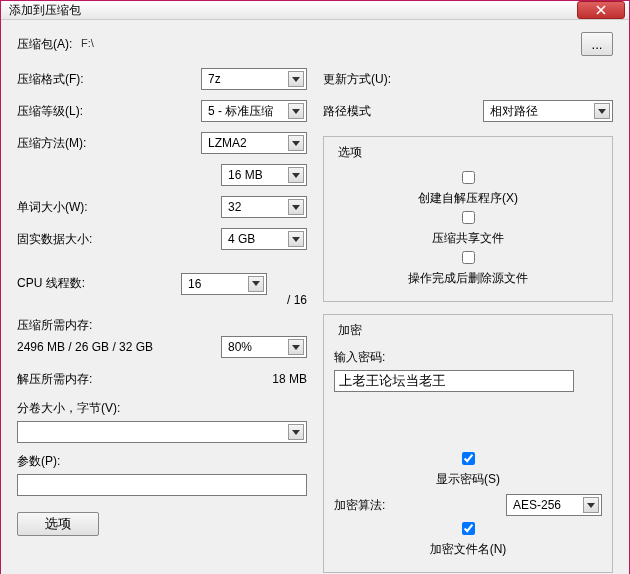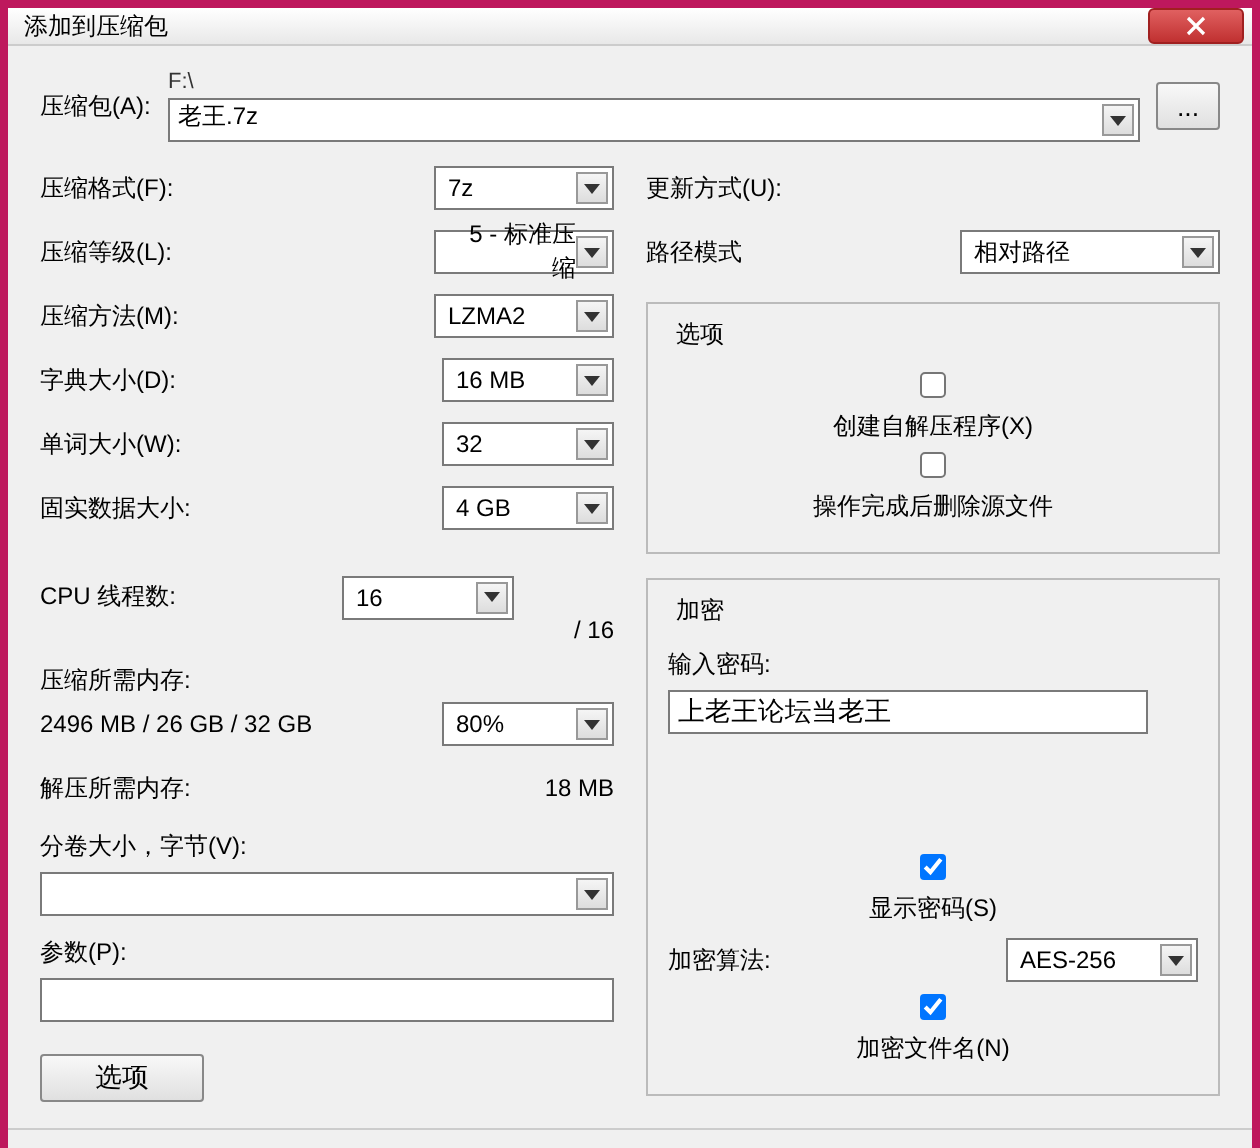--- a/index.html
+++ b/index.html
@@ -1,35 +1,35 @@
 <!DOCTYPE html>
 <html><head>
 <meta charset="utf-8">
 <style>
 * { box-sizing: border-box; margin: 0; padding: 0; }
 body { font-family: "Microsoft YaHei", "SimSun", Tahoma, sans-serif; font-size: 12px; background: #fff; width: 630px; height: 574px; overflow: hidden; }
-.window { width: 630px; height: 574px; border: 4px solid #be185d; background: #f0f0f0; display: flex; flex-direction: column; }
+.window { width: 630px; height: 574px; border: 1px solid #be185d; background: #f0f0f0; display: flex; flex-direction: column; }
 .titlebar { height: 22px; background: linear-gradient(#fff, #e8e8e8); display: flex; align-items: center; justify-content: space-between; border-bottom: 1px solid #ccc; padding-left: 8px; }
 .titlebar-title { font-size: 12px; }
 .close-btn { width: 48px; height: 18px; background: linear-gradient(#e06060, #c03030); border: 1px solid #a02020; border-radius: 3px; display: flex; align-items: center; justify-content: center; margin-right: 4px; cursor: pointer; }
 .close-btn svg { width: 10px; height: 10px; }
 .content { flex: 1; padding: 12px 16px 8px 16px; background: #f0f0f0; display: flex; flex-direction: column; }
 .archive-row { display: flex; align-items: center; gap: 8px; margin-bottom: 12px; }
 .archive-row .lbl { width: 56px; }
 .archive-row .path { font-size: 11px; color: #333; margin-bottom: 2px; }
 .archive-row .mid { flex: 1; display: flex; flex-direction: column; }
 .combo-full { width: 100%; height: 22px; border: 1px solid #7a7a7a; background: #fff; padding: 0 18px 0 4px; position: relative; }
 .combo-full .arrow, .combo .arrow { position: absolute; right: 2px; top: 2px; width: 16px; height: 16px; background: linear-gradient(#f5f5f5,#ddd); border: 1px solid #999; display: flex; align-items: center; justify-content: center; }
 .browse-btn { width: 32px; height: 24px; border: 1px solid #888; background: linear-gradient(#f8f8f8,#e0e0e0); border-radius: 2px; cursor: pointer; }
 .cols { display: flex; gap: 16px; flex: 1; }
 .col { flex: 1; display: flex; flex-direction: column; }
-.row { display: flex; align-items: center; margin-bottom: 10px; min-height: 22px; gap: 10px; }
+.row { display: flex; align-items: center; margin-bottom: 10px; min-height: 22px; }
 .row .lbl { width: 96px; }
 .combo { position: relative; height: 22px; border: 1px solid #7a7a7a; background: #fff; padding: 0 18px 0 6px; display: flex; align-items: center; }
-.combo.w110 { width: 90px; text-align: right; }
+.combo.w110 { width: 106px; text-align: right; }
 .combo.w86 { width: 86px; }
 .combo.w120 { width: 120px; }
 .rspacer { flex: 1; }
 .stat { font-size: 12px; }
 .textinput { width: 170px; height: 22px; border: 1px solid #7a7a7a; background: #fff; padding: 0 4px; }
 .fieldset { border: 1px solid #bbb; padding: 8px 10px 10px 10px; margin-top: 4px; margin-bottom: 8px; }
 .fieldset .legend { margin: -16px 0 6px 0; background: #f0f0f0; display: inline-block; padding: 0 4px; }
 .chk { display: flex; align-items: center; gap: 6px; margin: 4px 0; flex-direction: column; }
 .chk input { width: 13px; height: 13px; }
 .enc .textinput { width: 240px; }
@@ -55,26 +55,20 @@
           <path d="M1 1 L9 9 M9 1 L1 9" stroke="#fff" stroke-width="1.6"></path>
         </svg>
     </div>
   </div>
 
   <div class="content">
     <div class="archive-row">
       <span class="lbl">压缩包(A):</span>
       <div class="mid">
         <span class="path">F:\</span>
-        <div class="combo-full">
-          <span>老王.7z</span>
-          <div class="arrow">
-              <div class="triangle"></div>
-            </div>
-        </div>
       </div>
       <button class="browse-btn">...</button>
     </div>
 
     <div class="cols">
 
       <div class="col">
         <div class="row">
           <span class="lbl">压缩格式(F):</span>
           <div class="rspacer"></div>
@@ -99,21 +93,20 @@
           <span class="lbl">压缩方法(M):</span>
           <div class="rspacer"></div>
           <div class="combo w110">
             <span>LZMA2</span>
             <div class="arrow">
                 <div class="triangle"></div>
               </div>
           </div>
         </div>
         <div class="row">
-          <span class="lbl">字典大小(D):</span>
           <div class="rspacer"></div>
           <div class="combo w86">
             <span>16 MB</span>
             <div class="arrow">
                 <div class="triangle"></div>
               </div>
           </div>
         </div>
         <div class="row">
           <span class="lbl">单词大小(W):</span>
@@ -200,20 +193,24 @@
                 <div class="triangle"></div>
               </div>
           </div>
         </div>
 
         <div class="fieldset">
           <div class="legend">选项</div>
           <label class="chk">
             <input type="checkbox" style="">
             <span>创建自解压程序(X)</span>
+          </label>
+          <label class="chk">
+            <input type="checkbox" style="">
+            <span>压缩共享文件</span>
           </label>
           <label class="chk">
             <input type="checkbox" style="">
             <span>操作完成后删除源文件</span>
           </label>
         </div>
 
         <div class="fieldset enc" style="flex:1;">
           <div class="legend">加密</div>
           <div class="lbl2">输入密码:</div>

